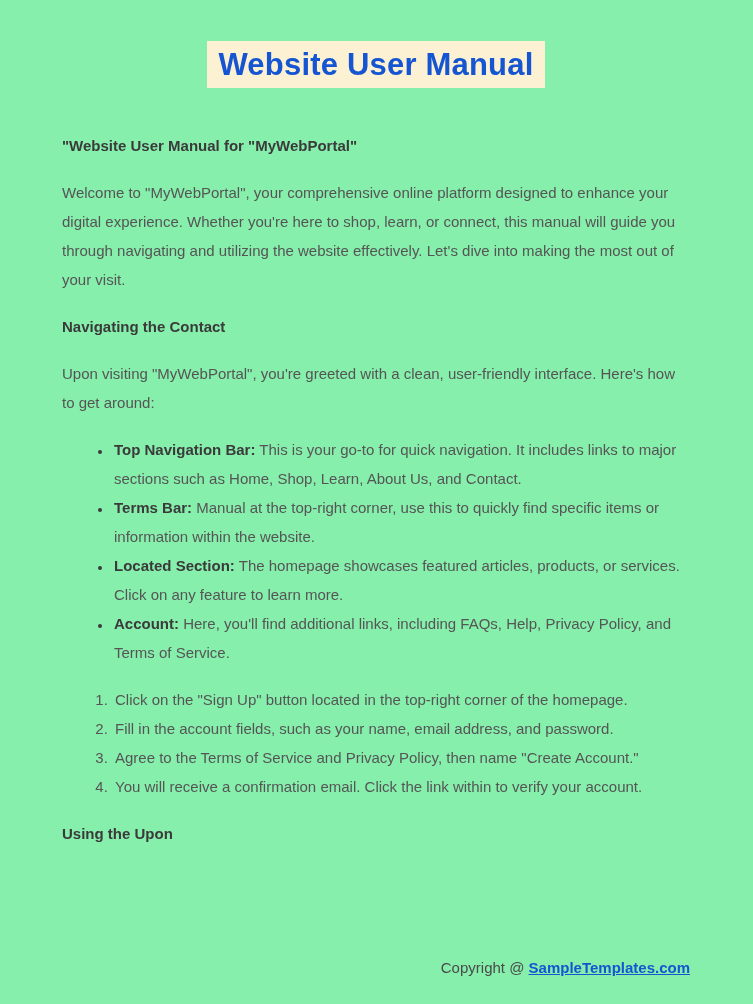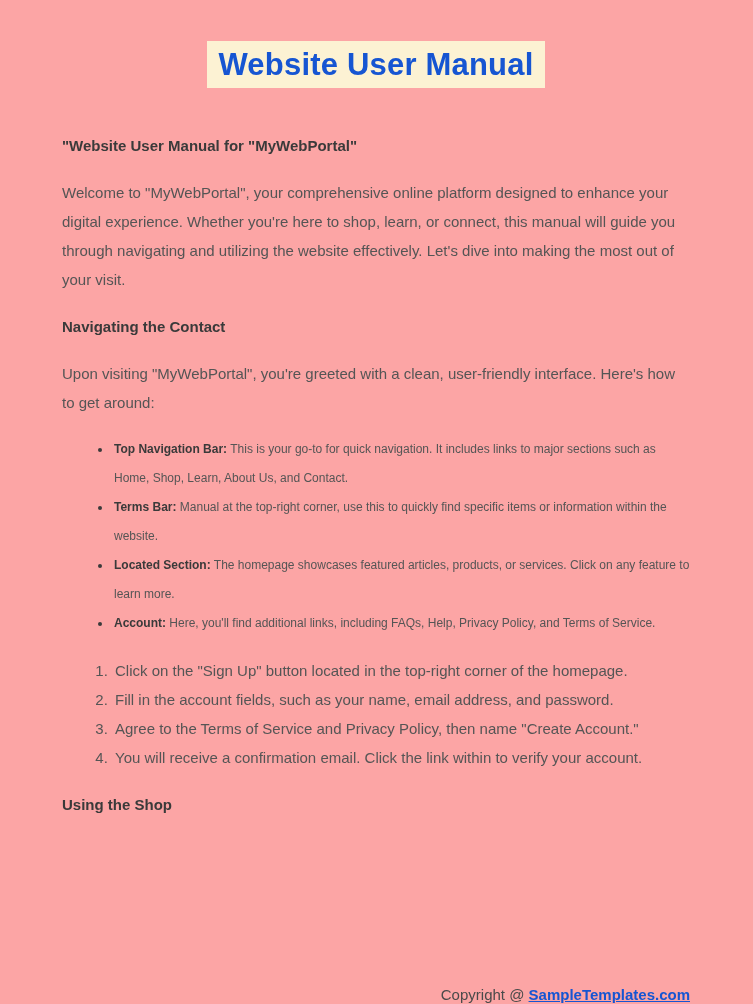--- a/index.html
+++ b/index.html
@@ -7,21 +7,21 @@
     width: 753px;
     height: 1004px;
     background: #ffffff;
     font-family: "Liberation Sans", sans-serif;
   }
   .doc {
     position: relative;
     width: 753px;
     height: 1004px;
     padding: 41px 63px 0 62px;
-    background: #fca5a5;
+    background: #86efac;
     overflow: hidden;
   }
   .title-wrap {
     text-align: center;
   }
   .doc-title {
     display: inline-block;
     font-size: 31px;
     font-weight: bold;
     line-height: 47px;
@@ -41,41 +41,41 @@
   p.body-text {
     font-size: 15px;
     color: #555555;
     line-height: 29px;
   }
   ul.feature-list {
     list-style: disc outside;
     padding-left: 50px;
   }
   ul.feature-list li {
-    font-size: 12px;
+    font-size: 15px;
     color: #555555;
     line-height: 29px;
     padding-left: 2px;
   }
   ul.feature-list li::marker { font-size: 12px; color: #3a3a3a; }
   ul.feature-list strong { color: #3a3a3a; }
   ol.steps-list {
     list-style: decimal outside;
     padding-left: 50px;
   }
   ol.steps-list li {
     font-size: 15px;
     color: #555555;
     line-height: 29px;
     padding-left: 3px;
   }
   .page-footer {
     position: absolute;
     right: 63px;
-    bottom: 1px;
+    bottom: 28px;
     font-size: 15px;
     color: #4a4a4a;
   }
   .page-footer a {
     color: var(--link-blue, #1655d2);
     font-weight: bold;
     text-decoration: underline;
     cursor: pointer;
   }
 </style>
@@ -104,19 +104,19 @@
   </ul>
 
 
   <ol class="steps-list blk">
     <li>Click on the "Sign Up" button located in the top-right corner of the homepage.</li>
     <li>Fill in the account fields, such as your name, email address, and password.</li>
     <li>Agree to the Terms of Service and Privacy Policy, then name "Create Account."</li>
     <li>You will receive a confirmation email. Click the link within to verify your account.</li>
   </ol>
 
-  <h2 class="sec-heading blk">Using the Shop</h2>
+  <h2 class="sec-heading blk">Using the Upon</h2>
 
   <div class="page-footer">
     <span>Copyright @ </span><a>SampleTemplates.com</a>
   </div>
 
 </div>
 
 </body></html>

